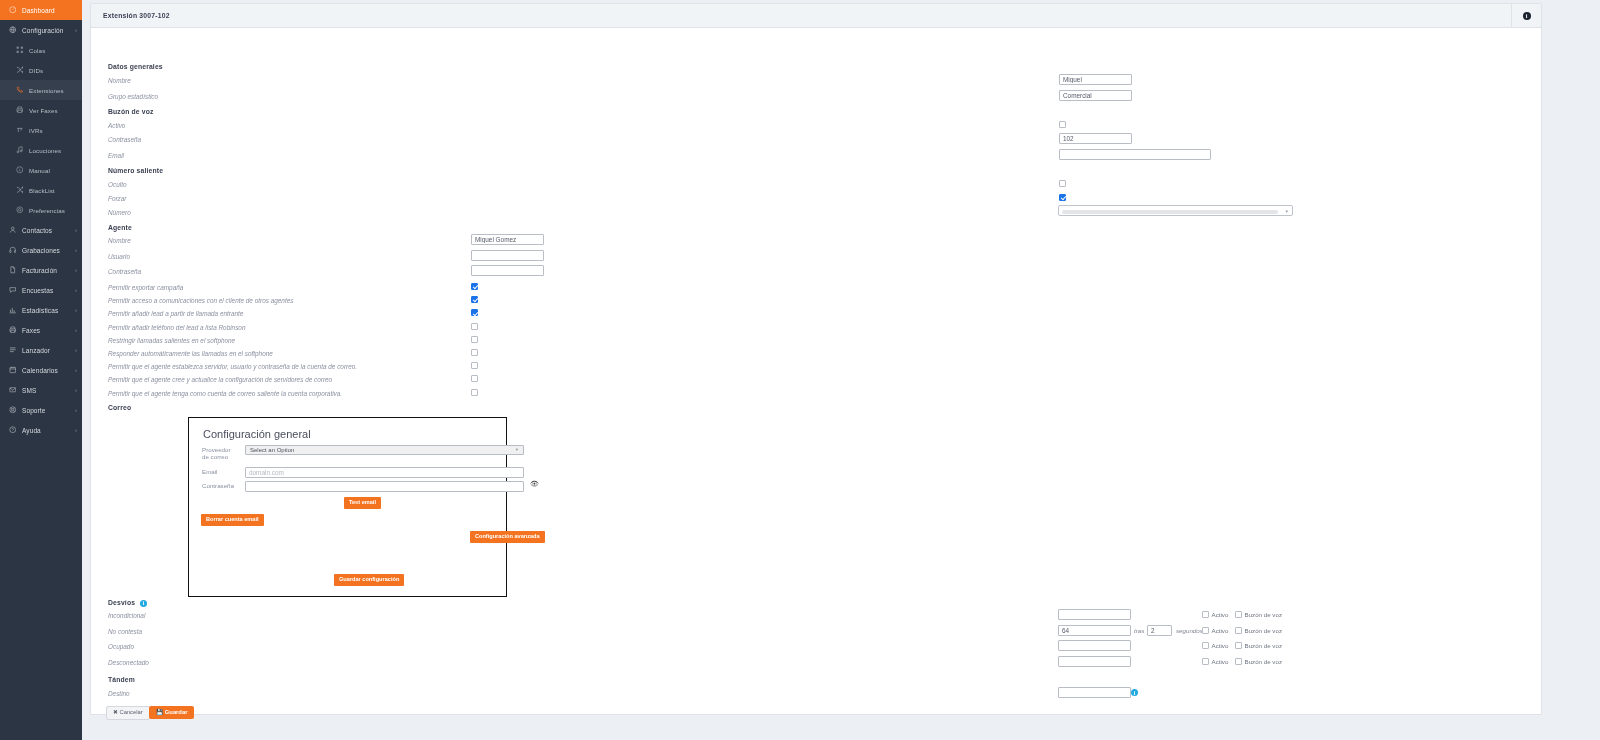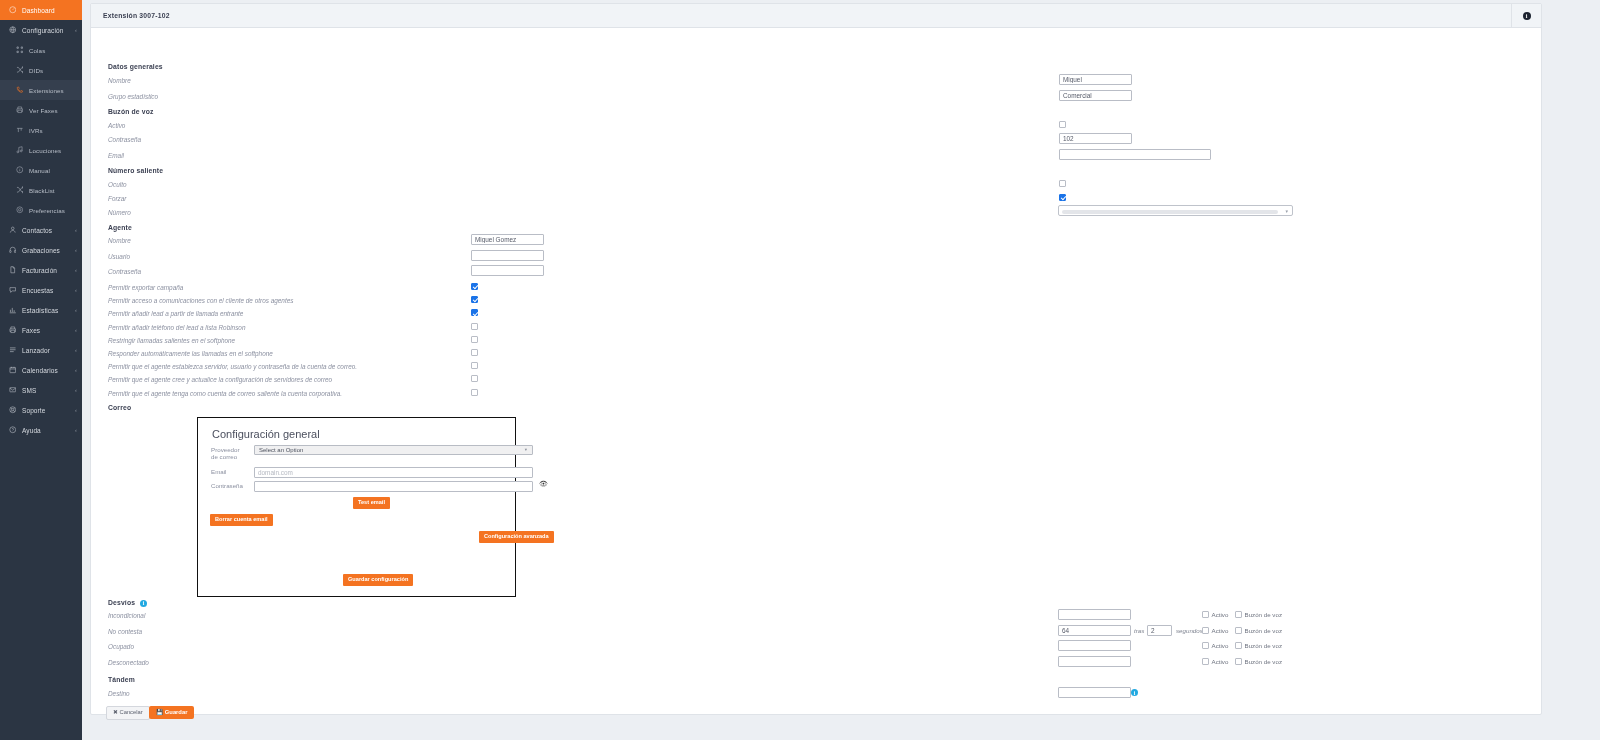--- a/index.html
+++ b/index.html
@@ -148,21 +148,21 @@
     height: 4px; background: #e3e5e9; border-radius: 2px;
   }
   .fakeselect .caret {
     position: absolute; right: 4px; top: 2px;
     font-size: 5px; color: #9aa0ab;
   }
 
   
   #email-panel {
     position: absolute;
-    left: 106px; top: 389px;
+    left: 97px; top: 389px;
     width: 319px; height: 180px;
     border: 1.5px solid #111;
     background: #fff;
   }
   #email-title {
     position: absolute; left: 14px; top: 10px;
     font-size: 11px; color: #4b4f5e;
     font-family: "Liberation Sans", sans-serif;
   }
   .em-label {

